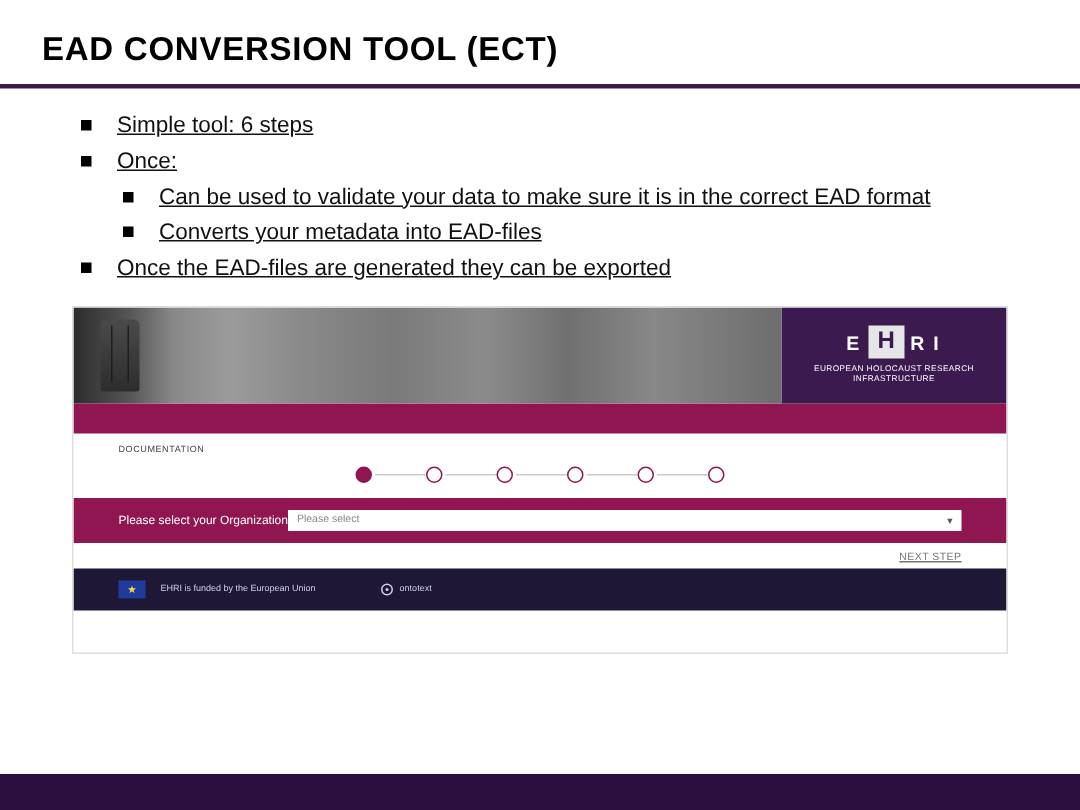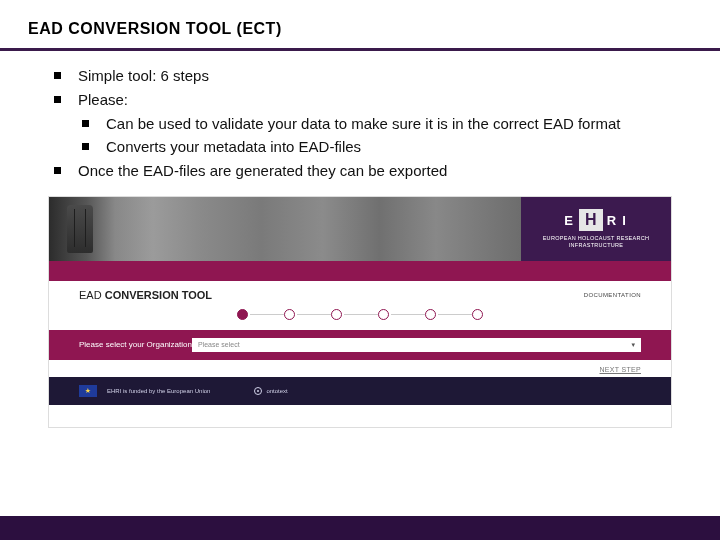--- a/index.html
+++ b/index.html
@@ -13,35 +13,36 @@
   .slide {
     width: 720px;
     height: 540px;
     background: #fff;
     position: relative;
   }
   .title-wrap {
     padding: 20px 28px 6px 28px;
   }
   .title {
-    font-size: 16px;
+    font-size: 22px;
     font-weight: 900;
     letter-spacing: 0.5px;
     color: #000;
   }
   .title-rule {
     height: 3px;
     background: #3a1a4b;
     margin: 4px 0 14px 0;
   }
   .bullets {
     padding: 0 36px 0 54px;
     font-size: 15px;
     color: #111;
     line-height: 1.45;
+    text-decoration: underline;
   }
   .li { position: relative; padding-left: 24px; margin-bottom: 2px; }
   .li::before {
     content: "";
     position: absolute;
     left: 0; top: 0.47em;
     width: 7px; height: 7px;
     background: #000;
   }
   .subul { margin: 2px 0 2px 28px; }
@@ -192,21 +193,21 @@
 
 <div class="slide">
 
   <div class="title-wrap">
     <div class="title">EAD CONVERSION TOOL (ECT)</div>
   </div>
   <div class="title-rule"></div>
 
   <div class="bullets">
     <div class="li">Simple tool: 6 steps</div>
-    <div class="li">Please:</div>
+    <div class="li">Once:</div>
     <div class="subul">
       <div class="li">Can be used to validate your data to make sure it is in the correct EAD format</div>
       <div class="li">Converts your metadata into EAD-files</div>
     </div>
     <div class="li">Once the EAD-files are generated they can be exported</div>
   </div>
 
   <div class="screenshot">
     <div class="hero">
       <div class="hero-left">
@@ -218,23 +219,20 @@
           <span class="ehri-h">H</span>
           <span class="ehri-letter">R</span>
           <span class="ehri-letter">I</span>
         </div>
         <div class="ehri-sub">EUROPEAN HOLOCAUST RESEARCH INFRASTRUCTURE</div>
       </div>
     </div>
     <div class="maroon"></div>
 
     <div class="toolhead">
-      <div class="t-title">
-        <span>EAD </span><b>CONVERSION TOOL</b>
-      </div>
       <div class="doc">DOCUMENTATION</div>
     </div>
 
     <div class="steps">
       <div class="step active"></div>
       <div class="step"></div>
       <div class="step"></div>
       <div class="step"></div>
       <div class="step"></div>
       <div class="step"></div>

